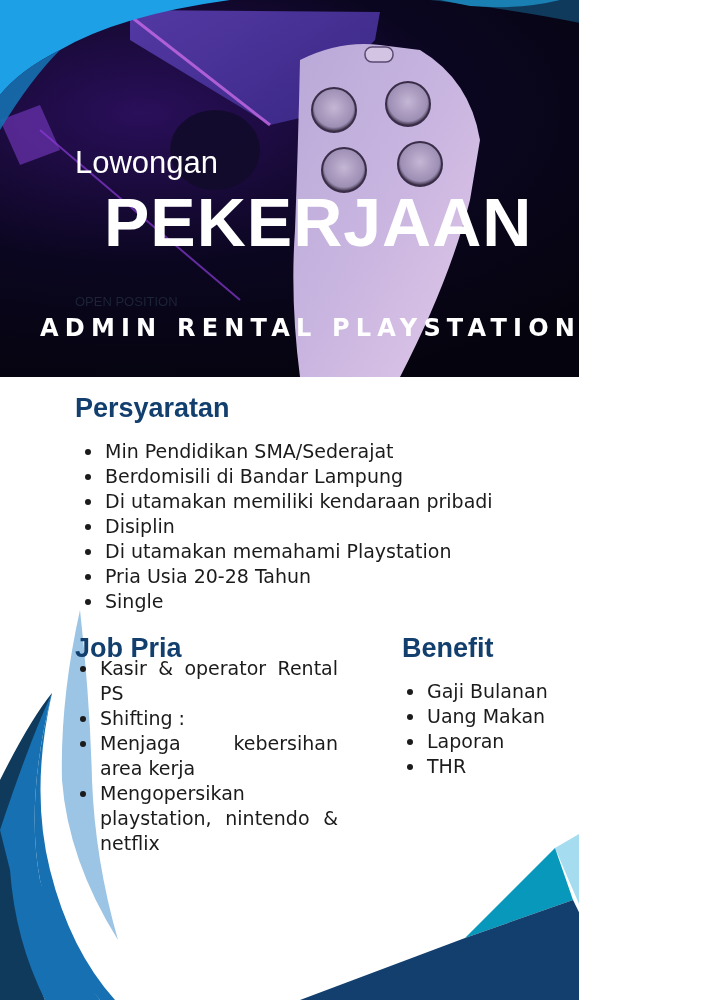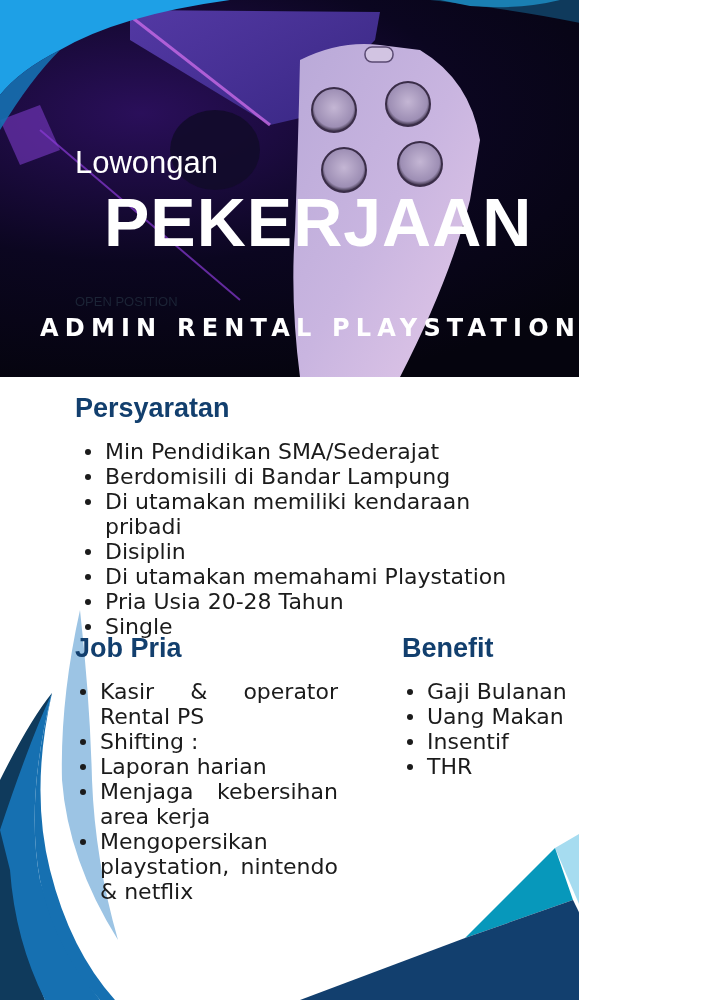--- a/index.html
+++ b/index.html
@@ -22,30 +22,30 @@
     .position-title { position: absolute; left: 40px; top: 314px; color: #ffffff;
       font-family: "DejaVu Sans", sans-serif; font-size: 24px; font-weight: 700; letter-spacing: 6.2px; white-space: nowrap; }
 
     
     .deco-svg { position: absolute; left: 0; top: 377px; width: 707px; height: 623px; }
 
     
     .section-heading { position: absolute; color: #123f6e;
       font-family: "Liberation Sans", sans-serif; font-weight: 700; font-size: 27px; text-align: right; }
     ul.bullets { position: absolute; list-style: none; color: #1b1b1b;
-      font-family: "DejaVu Sans", sans-serif; font-size: 22px; line-height: 25px; }
+      font-family: "DejaVu Sans", sans-serif; font-size: 19px; line-height: 25px; }
     ul.bullets li { position: relative; padding-left: 25px; }
     ul.bullets li::before { content: ""; position: absolute; left: 5px; top: 10px; width: 6px; height: 6px; border-radius: 50%; background: #1b1b1b; }
     ul.justify li { text-align: justify; text-align-last: left; }
 
     .sec-req { left: 75px; top: 393px; }
     .list-req { left: 80px; top: 439px; width: 440px; }
 
     .sec-job { left: 75px; top: 633px; }
-    .list-job { left: 75px; top: 679px; width: 263px; }
+    .list-job { left: 75px; top: 656px; width: 263px; }
 
     .sec-ben { left: 402px; top: 633px; }
     .list-ben { left: 402px; top: 679px; width: 260px; }
   </style>
 </head>
 <body>
 
 <div class="poster">
 
   <div class="hero">
@@ -119,26 +119,25 @@
     <li>Disiplin</li>
     <li>Di utamakan memahami Playstation</li>
     <li>Pria Usia 20-28 Tahun</li>
     <li>Single</li>
   </ul>
 
   <div class="section-heading sec-job">Job Pria</div>
   <ul class="bullets justify list-job">
     <li>Kasir &amp; operator Rental PS</li>
     <li>Shifting :</li>
-    <li>Laporan harian</li>
     <li>Menjaga kebersihan area kerja</li>
     <li>Mengopersikan playstation, nintendo &amp; netflix</li>
   </ul>
 
   <div class="section-heading sec-ben">Benefit</div>
   <ul class="bullets list-ben">
     <li>Gaji Bulanan</li>
     <li>Uang Makan</li>
-    <li>Insentif</li>
+    <li>Laporan</li>
     <li>THR</li>
   </ul>
 
 </div>
 
 </body></html>

